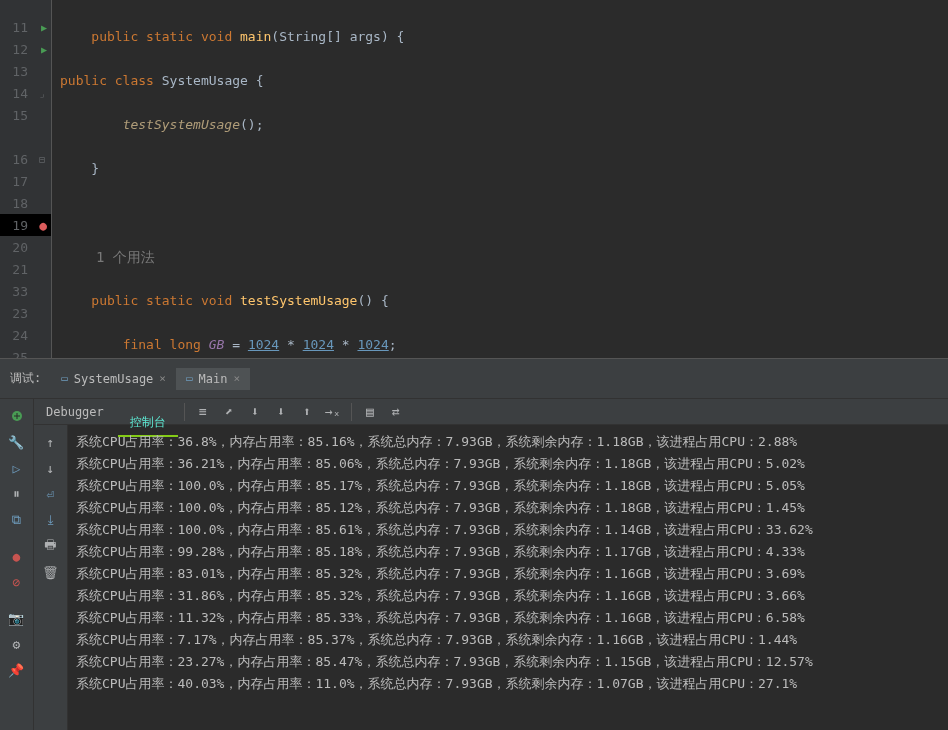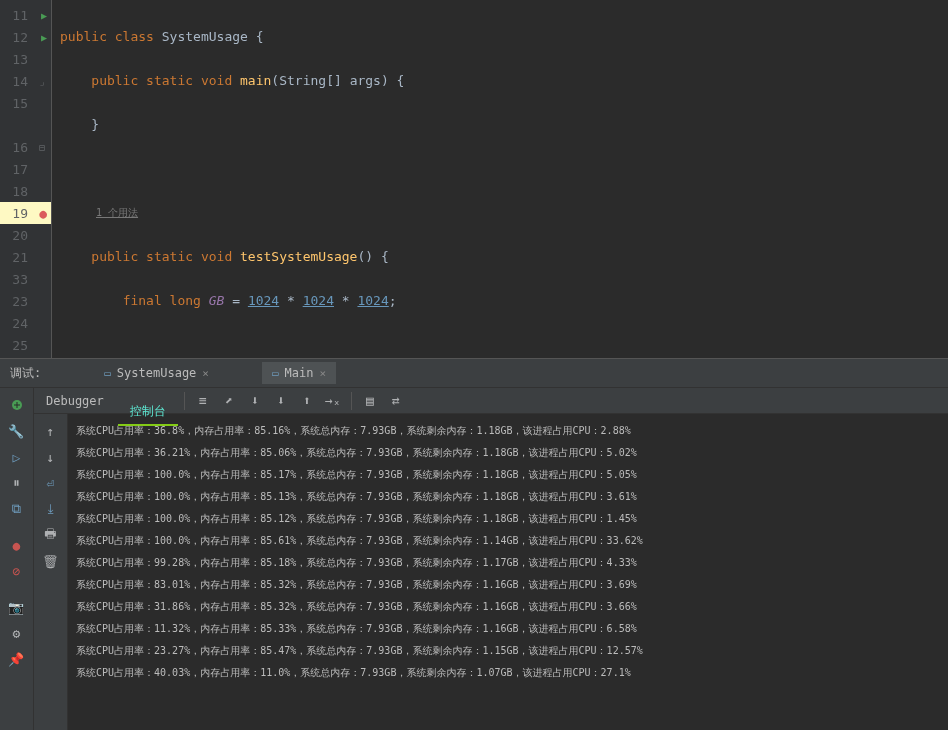--- a/index.html
+++ b/index.html
@@ -19,21 +19,21 @@
   flex: 1;
   overflow: hidden;
   min-height: 358px;
   max-height: 358px;
 }
 .gutter {
   background: #313335;
   width: 52px;
   flex-shrink: 0;
   border-right: 1px solid #555;
-  padding-top: 4px;
+  padding-top: 16px;
 }
 .gutter-row {
   height: 22px;
   display: flex;
   align-items: center;
   justify-content: space-between;
   padding: 0 4px;
 }
 .line-num {
   color: #606366;
@@ -47,35 +47,34 @@
   padding: 4px 0 0 8px;
   line-height: 22px;
   white-space: pre;
   position: relative;
 }
 .code-line { height: 22px; }
 .kw { color: #cc7832; }
 .num { color: #6897bb; text-decoration: underline; }
 .mtd { color: #ffc66d; }
 .ital { font-style: italic; color: #9876aa; }
-.usage-hint { color: #787878; font-size: 10px; padding-left: 36px; text-decoration: underline; }
+.usage-hint { color: #787878; font-size: 14px; padding-left: 36px; }
 .debug-panel {
   flex: 1;
   display: flex;
   flex-direction: column;
   border-top: 1px solid #555;
   background: #2b2b2b;
 }
 .debug-tabs {
-  height: 29px;
+  height: 40px;
   background: #3c3f41;
   display: flex;
   align-items: center;
   border-bottom: 1px solid #323232;
-  gap: 43px;
 }
 .debug-label { color: #bbb; padding: 0 10px; font-size: 12px; }
 .debug-tab {
   padding: 4px 10px;
   display: flex;
   align-items: center;
   gap: 6px;
   font-size: 12px;
   color: #bbb;
 }
@@ -117,21 +116,21 @@
 }
 .tool-tab.active { border-bottom: 2px solid #84cc16; color: #5eead4; margin-top: 24px; }
 .tool-divider { width: 1px; height: 18px; background: #555; margin: 0 4px; }
 .tool-btn { width: 24px; height: 24px; display: flex; align-items: center; justify-content: center; color: #afb1b3; cursor: pointer; }
 .console-out {
   flex: 1;
   padding: 6px 8px;
   overflow: auto;
   color: #bbb;
   line-height: 22px;
-  font-size: 10px;
+  font-size: 13px;
 }
 .console-line { white-space: pre; }
 svg { display: block; }
 </style>
 </head>
 <body>
 
 <div class="editor-area">
   <div class="gutter">
     <div class="gutter-row">
@@ -159,21 +158,21 @@
     <div class="gutter-row">
         <span class="line-num">16</span>
         <span class="fold-box">⊟</span>
       </div>
     <div class="gutter-row">
         <span class="line-num">17</span>
       </div>
     <div class="gutter-row">
         <span class="line-num">18</span>
       </div>
-    <div class="gutter-row" style="background:#fef9c3">
+    <div class="gutter-row" style="background:#000000">
         <span class="line-num">19</span>
         <span style="color:#db5c5c">●</span>
       </div>
     <div class="gutter-row">
         <span class="line-num">20</span>
       </div>
     <div class="gutter-row">
         <span class="line-num">21</span>
       </div>
     <div class="gutter-row">
@@ -184,22 +183,23 @@
       </div>
     <div class="gutter-row">
         <span class="line-num">24</span>
       </div>
     <div class="gutter-row">
         <span class="line-num">25</span>
       </div>
   </div>
 
   <div class="code-body">
+<div class="code-line"><span>    </span><span class="kw">public</span> <span class="kw">static</span> <span class="kw">void</span> <span class="mtd">main</span><span>(String[] args)</span><span> {</span></div>
 <div class="code-line"><span class="kw">public</span> <span class="kw">class</span> <span>SystemUsage</span> <span>{</span></div>
-<div class="code-line"><span>    </span><span class="kw">public</span> <span class="kw">static</span> <span class="kw">void</span> <span class="mtd">main</span><span>(String[] args)</span><span> {</span></div>
+<div class="code-line"><span>        </span><span class="ital" style="color:#b09d79">testSystemUsage</span><span>();</span></div>
 <div class="code-line"><span>    </span><span>}</span></div>
 <div class="code-line"></div>
 <div class="code-line usage-hint">1 个用法</div>
 <div class="code-line"><span>    </span><span class="kw">public</span> <span class="kw">static</span> <span class="kw">void</span> <span class="mtd">testSystemUsage</span><span>()</span><span> {</span></div>
 <div class="code-line"><span>        </span><span class="kw">final</span> <span class="kw">long</span> <span class="ital">GB</span><span> = </span><span class="num">1024</span><span> * </span><span class="num">1024</span><span> * </span><span class="num">1024</span><span>;</span></div>
 
 
 
 
 
@@ -267,26 +267,26 @@
           <div class="rail-icon">↓</div>
           <div class="rail-icon" style="color:#6e9cbe">⏎</div>
           <div class="rail-icon" style="color:#6e9cbe">⤓</div>
           <div class="rail-icon">🖶</div>
           <div class="rail-icon">🗑</div>
         </div>
         <div class="console-out" id="console-out">
             <div class="console-line">系统CPU占用率：36.8%，内存占用率：85.16%，系统总内存：7.93GB，系统剩余内存：1.18GB，该进程占用CPU：2.88%</div>
             <div class="console-line">系统CPU占用率：36.21%，内存占用率：85.06%，系统总内存：7.93GB，系统剩余内存：1.18GB，该进程占用CPU：5.02%</div>
             <div class="console-line">系统CPU占用率：100.0%，内存占用率：85.17%，系统总内存：7.93GB，系统剩余内存：1.18GB，该进程占用CPU：5.05%</div>
-            <div class="console-line">系统CPU占用率：100.0%，内存占用率：85.13%，系统总内存：7.93GB，系统剩余内存：1.18GB，该进程占用CPU：3.61%</div>
             <div class="console-line">系统CPU占用率：100.0%，内存占用率：85.12%，系统总内存：7.93GB，系统剩余内存：1.18GB，该进程占用CPU：1.45%</div>
             <div class="console-line">系统CPU占用率：100.0%，内存占用率：85.61%，系统总内存：7.93GB，系统剩余内存：1.14GB，该进程占用CPU：33.62%</div>
             <div class="console-line">系统CPU占用率：99.28%，内存占用率：85.18%，系统总内存：7.93GB，系统剩余内存：1.17GB，该进程占用CPU：4.33%</div>
             <div class="console-line">系统CPU占用率：83.01%，内存占用率：85.32%，系统总内存：7.93GB，系统剩余内存：1.16GB，该进程占用CPU：3.69%</div>
             <div class="console-line">系统CPU占用率：31.86%，内存占用率：85.32%，系统总内存：7.93GB，系统剩余内存：1.16GB，该进程占用CPU：3.66%</div>
             <div class="console-line">系统CPU占用率：11.32%，内存占用率：85.33%，系统总内存：7.93GB，系统剩余内存：1.16GB，该进程占用CPU：6.58%</div>
+            <div class="console-line">系统CPU占用率：7.17%，内存占用率：85.37%，系统总内存：7.93GB，系统剩余内存：1.16GB，该进程占用CPU：1.44%</div>
             <div class="console-line">系统CPU占用率：23.27%，内存占用率：85.47%，系统总内存：7.93GB，系统剩余内存：1.15GB，该进程占用CPU：12.57%</div>
             <div class="console-line">系统CPU占用率：40.03%，内存占用率：11.0%，系统总内存：7.93GB，系统剩余内存：1.07GB，该进程占用CPU：27.1%</div>
           </div>
       </div>
     </div>
   </div>
 </div>
 
 </body></html>

